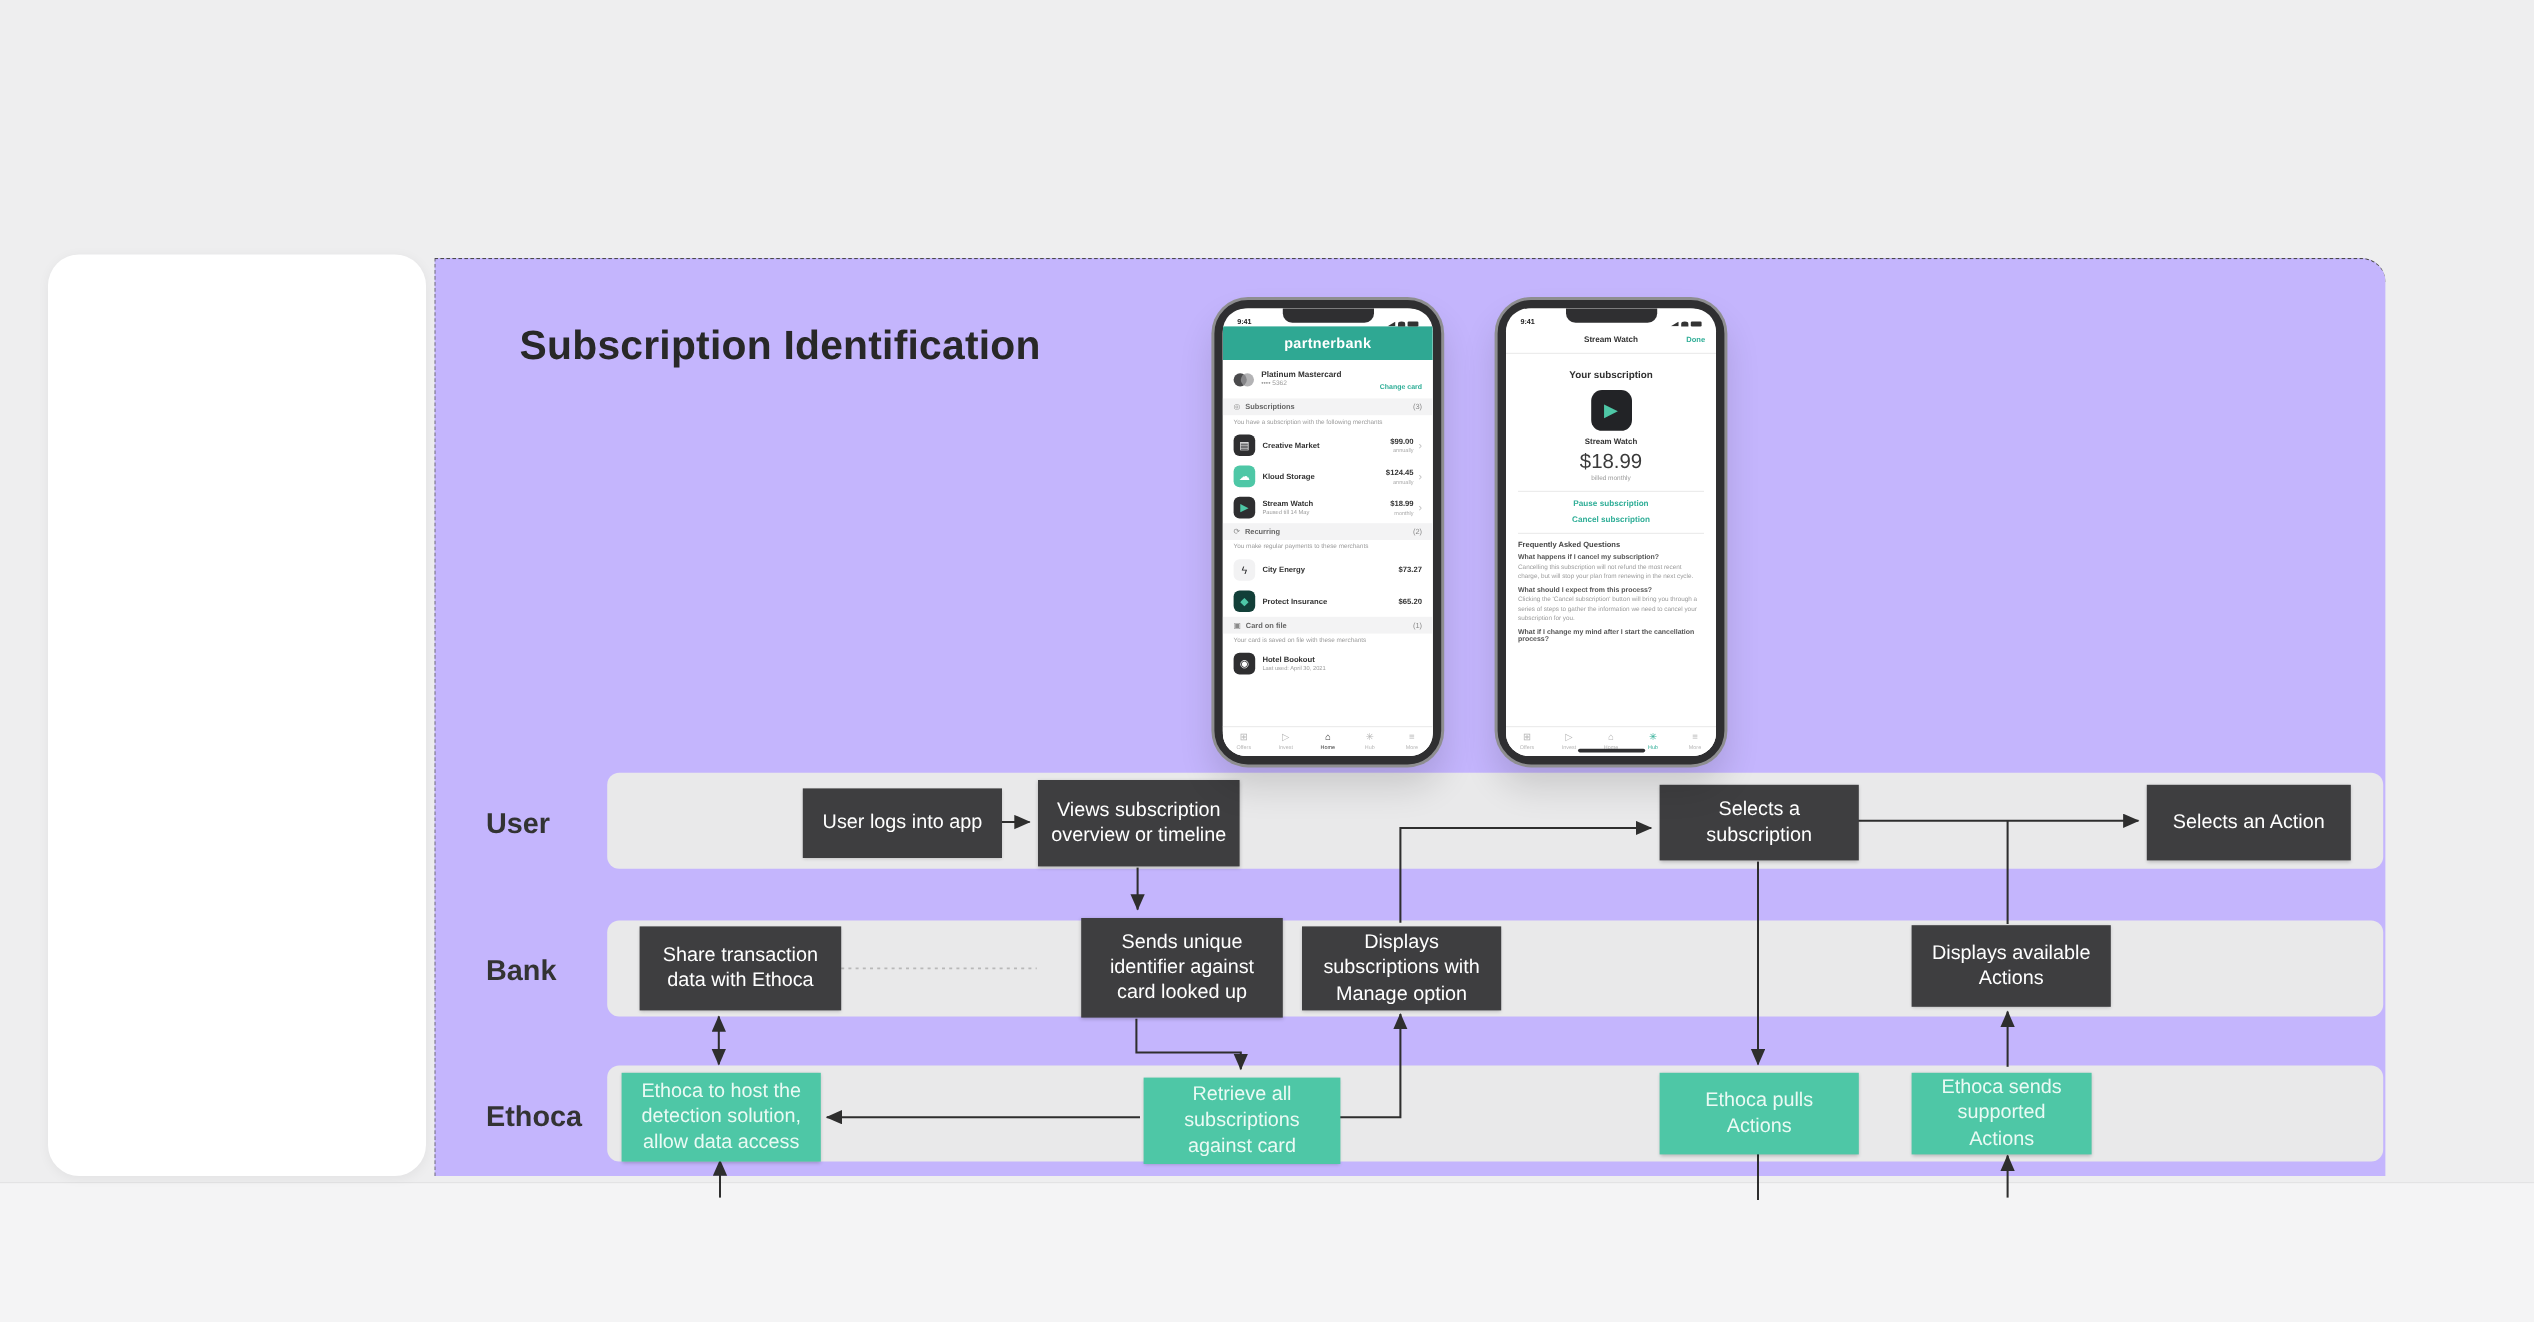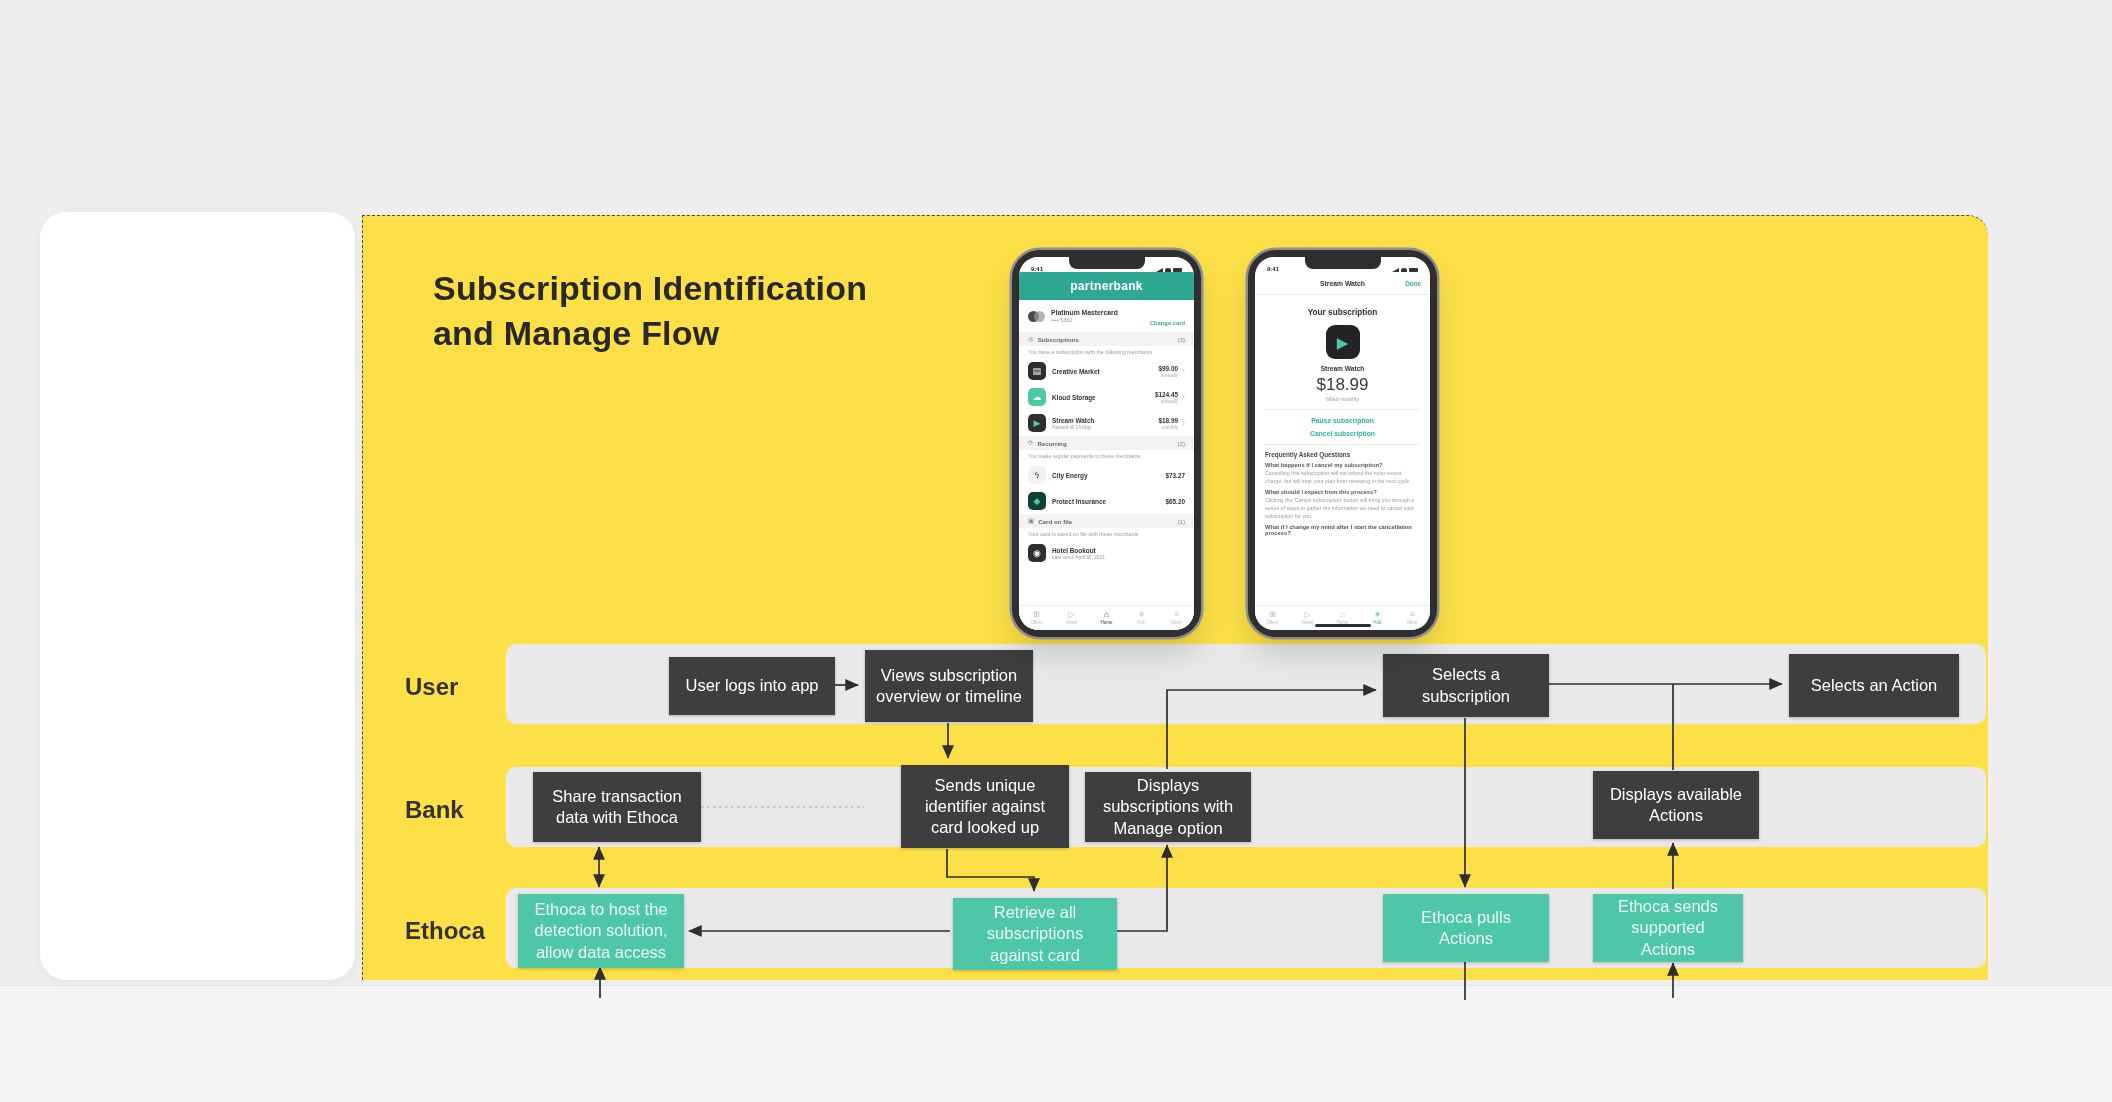--- a/index.html
+++ b/index.html
@@ -3,21 +3,21 @@
 <meta charset="utf-8">
 <style>
   html,body{margin:0;padding:0;}
   .page{position:relative;width:2112px;height:1102px;overflow:hidden;background:#eeeeef;
         font-family:"Liberation Sans",sans-serif;}
   
   .bottom-band{position:absolute;left:0;top:985px;width:2112px;height:117px;
                background:#f4f4f5;border-top:1px solid #e3e3e4;}
   .left-card{position:absolute;left:40px;top:212px;width:315px;height:768px;background:#ffffff;
              border-radius:26px;box-shadow:0 2px 10px rgba(0,0,0,.05);}
-  .flow-region{position:absolute;left:362px;top:215px;width:1626px;height:765px;background:#fde047;
+  .flow-region{position:absolute;left:362px;top:215px;width:1626px;height:765px;background:#c4b5fd;
                border-top:1.5px dashed #4a4a4a;border-left:1.5px dashed #4a4a4a;
                border-top-right-radius:20px;box-sizing:border-box;}
   .page-title{position:absolute;left:70px;top:50px;font-size:34px;line-height:1.32;font-weight:600;
               color:#282828;letter-spacing:.2px;}
   .lane-band{position:absolute;width:1480px;left:143px;height:80px;background:#e9e9ea;border-radius:10px;}
   .lane-label{position:absolute;left:42px;font-size:24px;font-weight:600;color:#333;}
   
   .fbox{position:absolute;display:flex;align-items:center;justify-content:center;text-align:center;
         font-size:16.5px;font-weight:500;line-height:1.28;padding:4px 10px;box-sizing:border-box;
         box-shadow:0 1px 3px rgba(0,0,0,.22);z-index:6;}
@@ -94,21 +94,20 @@
 <body>
 
 <div class="page">
 
   <div class="bottom-band"></div>
   <div class="left-card"></div>
 
   <div class="flow-region">
     <div class="page-title">
       <div>Subscription Identification</div>
-      <div>and Manage Flow</div>
     </div>
 
     <div class="lane-band" style="top:428px;"></div>
     <div class="lane-band" style="top:551px;"></div>
     <div class="lane-band" style="top:672px;"></div>
 
     <div class="lane-label" style="top:457px;">User</div>
     <div class="lane-label" style="top:580px;">Bank</div>
     <div class="lane-label" style="top:701px;">Ethoca</div>
 

